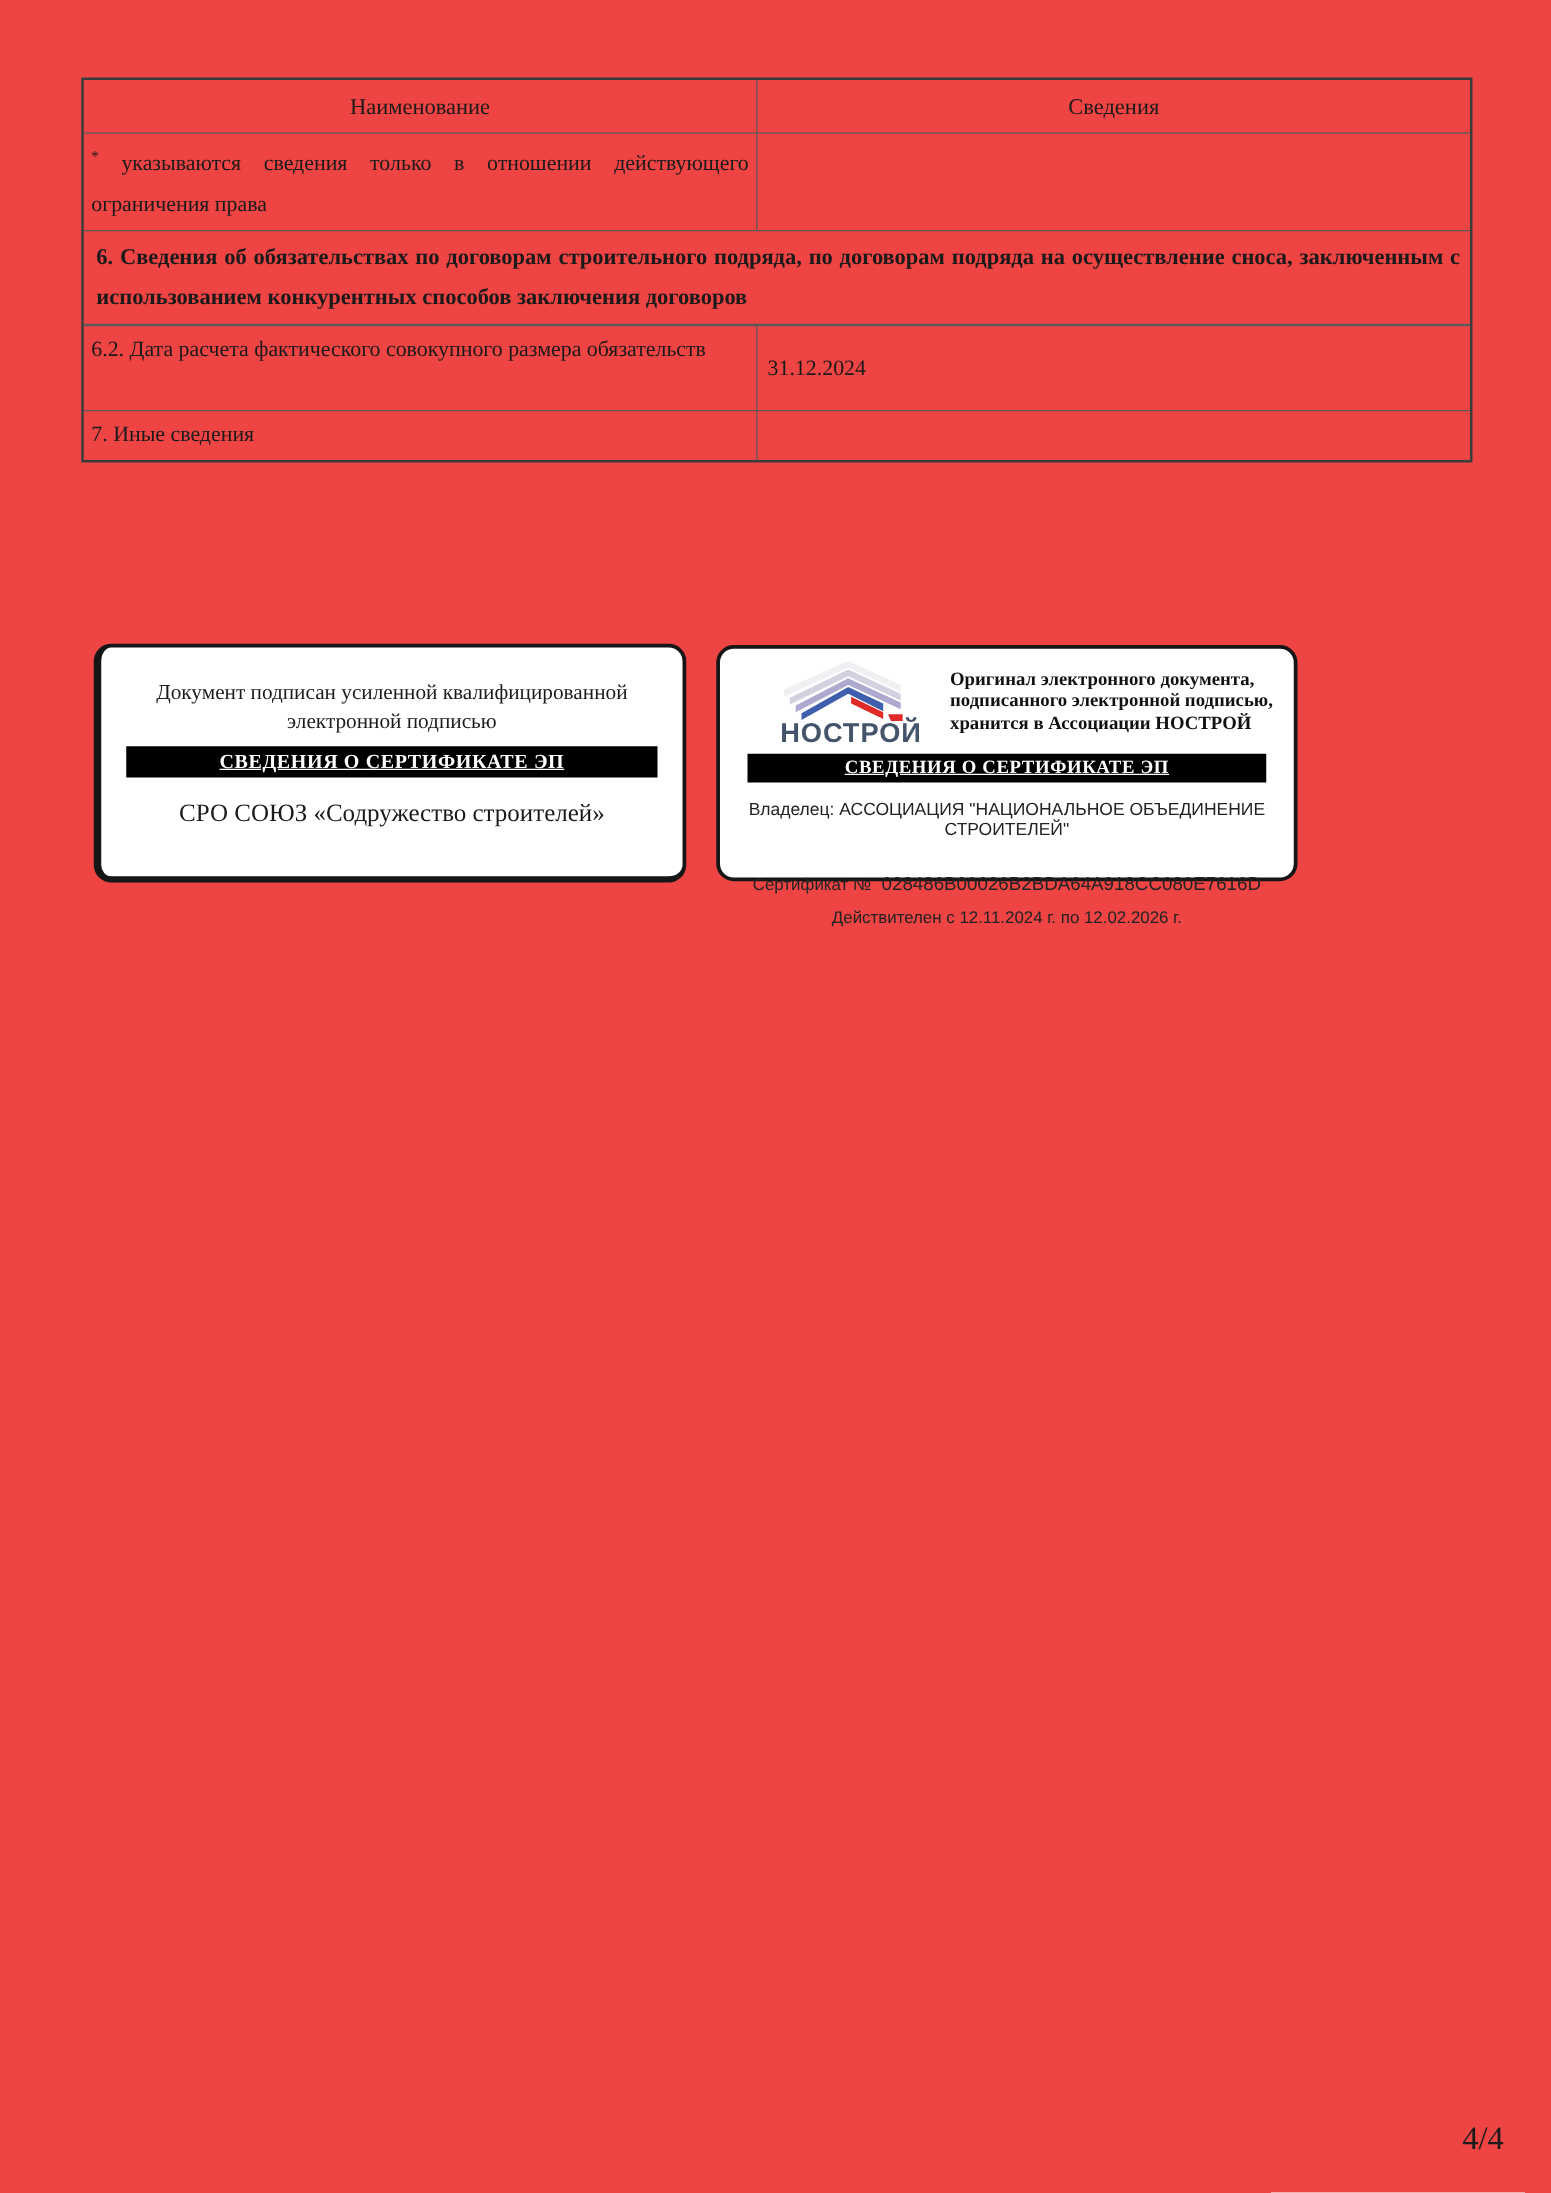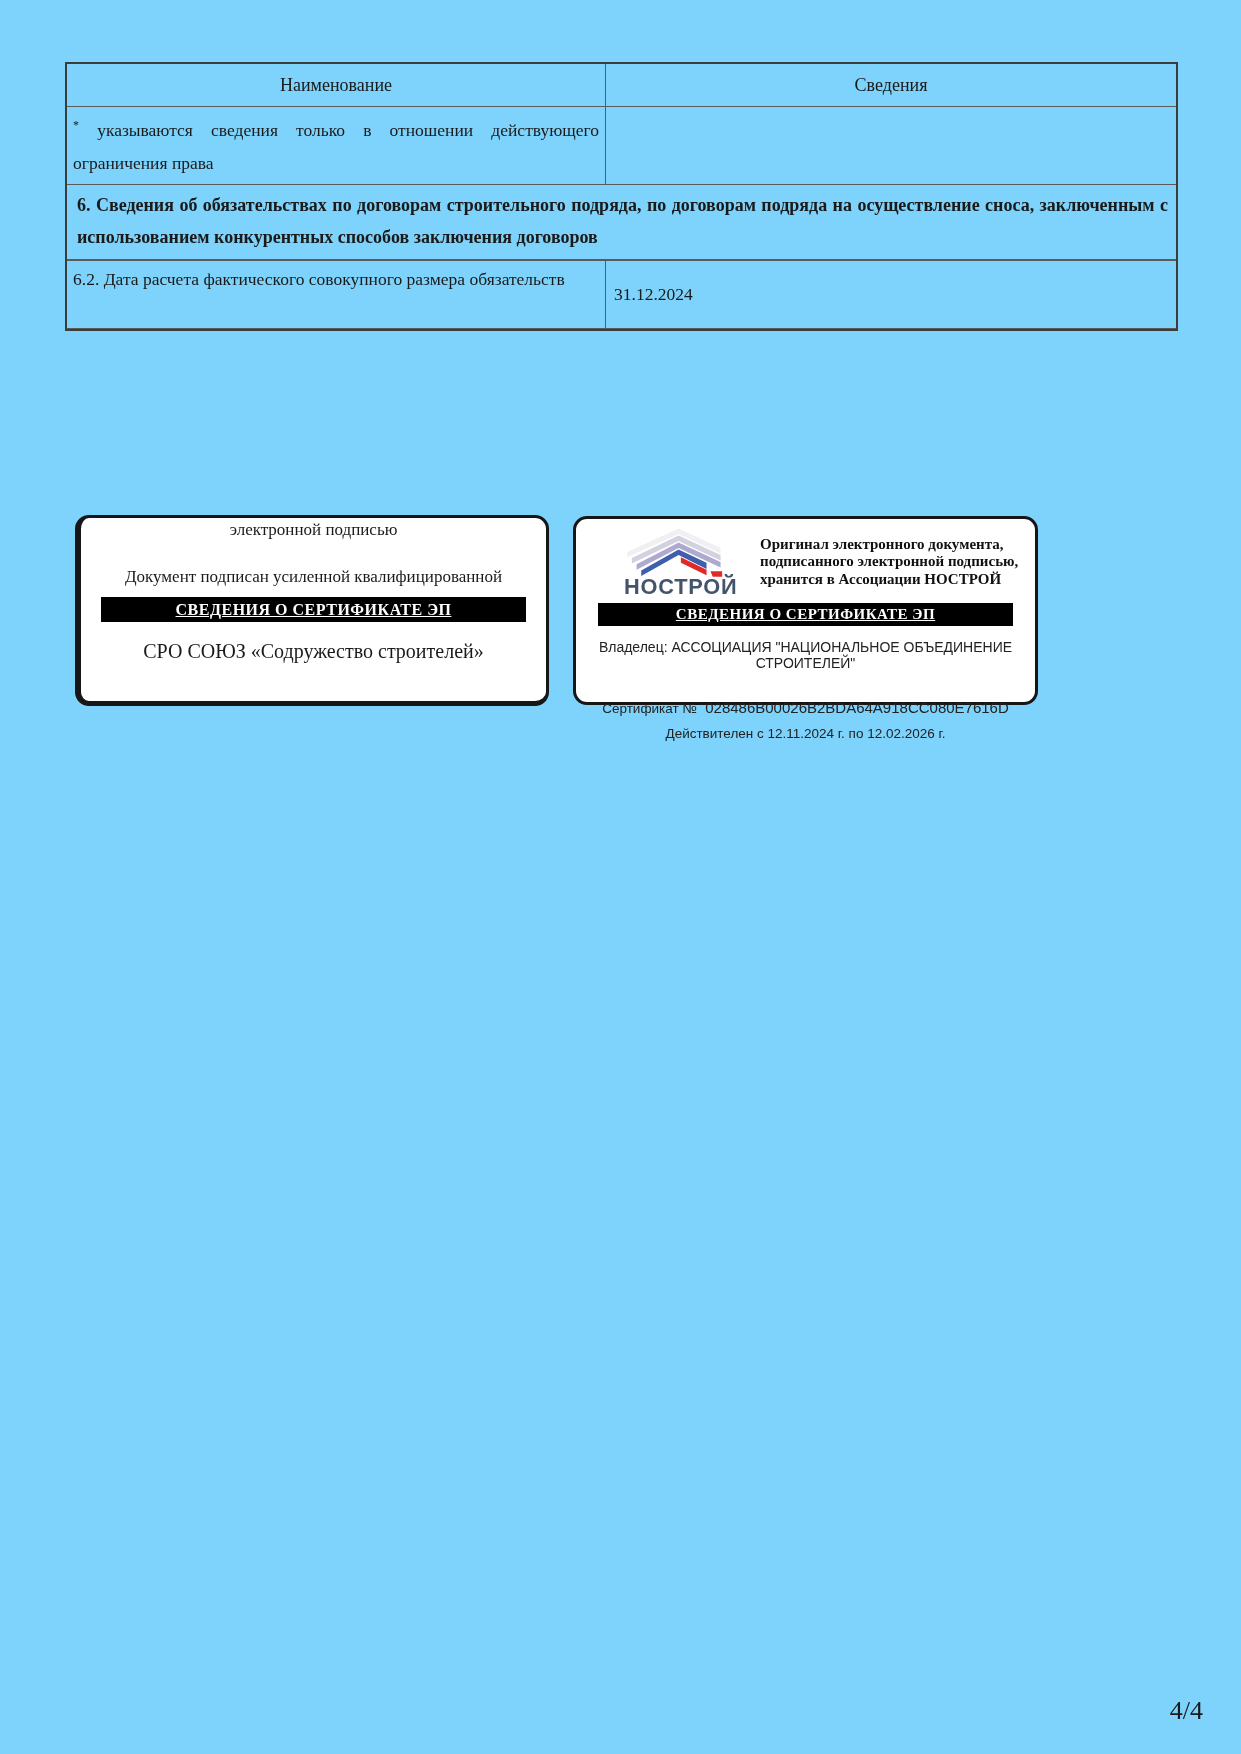--- a/index.html
+++ b/index.html
@@ -1,17 +1,17 @@
 <!DOCTYPE html>
 <html><head>
 <meta charset="utf-8">
 <style>
   html,body{margin:0;padding:0;background:#ffffff;}
   .page{
-    position:relative;width:1241px;height:1754px;background:#7dd3fc;
+    position:relative;width:1241px;height:1754px;background:#ef4444;
     font-family:"Liberation Serif", serif;color:#1a1a1a;overflow:hidden;
   }
 
   
   .doc-table{
     position:absolute;left:65px;top:62px;width:1113px;
     border:2px solid #3c3c3c;border-collapse:collapse;box-sizing:border-box;
   }
   .trow{display:flex;border-top:1.5px solid #5a5a5a;box-sizing:border-box;}
   .trow:first-child{border-top:none;}
@@ -103,28 +103,31 @@
     </div>
 
     <div class="trow h-62">
       <div class="c1">
           <div class="cell-text">6.2. Дата расчета фактического совокупного размера обязательств</div>
         </div>
       <div class="c2 val-cell">31.12.2024</div>
     </div>
 
     <div class="trow h-7">
+      <div class="c1">
+          <div class="cell-text">7. Иные сведения</div>
+        </div>
       <div class="c2 val-cell"></div>
     </div>
 
   </div>
 
   <div class="stamp stamp-left">
+    <div class="sig-line sig-top-pad">Документ подписан усиленной квалифицированной</div>
     <div class="sig-line">электронной подписью</div>
-    <div class="sig-line sig-top-pad">Документ подписан усиленной квалифицированной</div>
     <div class="black-bar">СВЕДЕНИЯ О СЕРТИФИКАТЕ ЭП</div>
     <div class="org-line">СРО СОЮЗ «Содружество строителей»</div>
   </div>
 
   <div class="stamp stamp-right">
     <div class="rs-head">
       <svg class="rs-logo" viewBox="0 0 170 90">
         <polygon points="30,32 96,2 150,27 150,34 96,9 30,39" fill="#f0f0f3"></polygon>
         <polygon points="36,40 96,11 150,36 150,43 96,18 36,47" fill="#d2d1e0"></polygon>
         <polygon points="42,48 96,20 150,45 150,52 96,27 42,55" fill="#aeaacf"></polygon>

